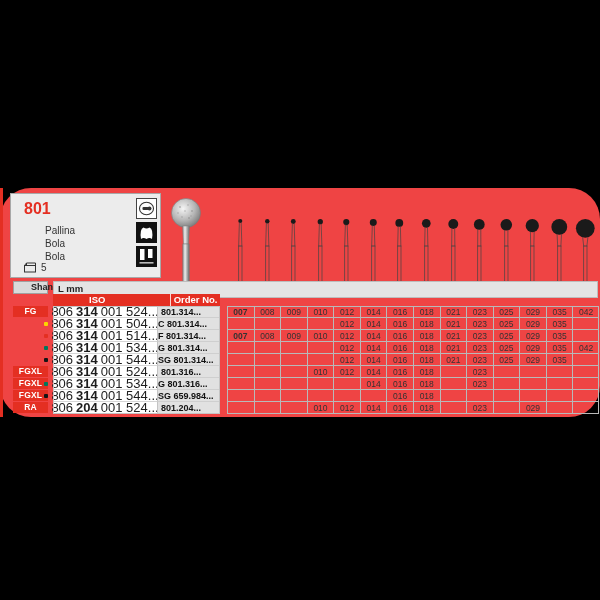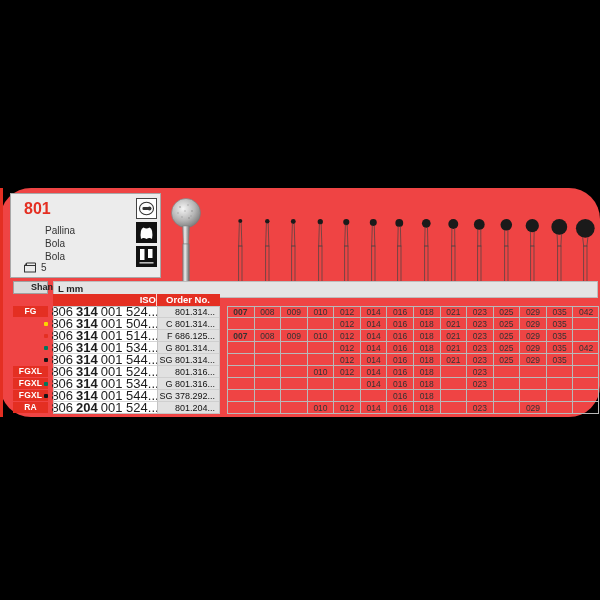--- a/index.html
+++ b/index.html
@@ -35,37 +35,37 @@
 
   
   .shank-header{position:absolute;left:13px;top:93px;width:35px;height:13px;background:#dadada;
                 border:1px solid #a0a0a0;box-sizing:border-box;font-size:9px;font-weight:bold;
                 color:#222;text-align:center;line-height:11px;padding-left:17px;}
   .lmm-band{position:absolute;left:53px;top:93px;width:545px;height:17px;background:var(--band-gray);
             border:1px solid #bdbdbd;box-sizing:border-box;font-size:9.5px;font-weight:bold;
             color:#222;padding:1px 0 0 4px;}
   .red-band{position:absolute;left:53px;top:106px;width:167px;height:12px;background:var(--accent-red);
             display:flex;color:#fff;font-size:9.5px;font-weight:bold;line-height:12px;}
-  .red-band .iso-h{width:104px;text-align:right;border-right:1px solid rgba(255,255,255,.8);box-sizing:border-box;}
+  .red-band .iso-h{width:104px;text-align:left;border-right:1px solid rgba(255,255,255,.8);box-sizing:border-box;margin-left:36px;}
   .red-band .order-h{width:62px;text-align:center;}
 
   
   .rows{position:absolute;left:13px;top:118px;width:586px;height:108px;}
   .trow{display:flex;height:12px;}
   .sh{width:35px;height:11px;background:var(--accent-red);color:#fff;font-size:8.5px;font-weight:bold;
       text-align:center;line-height:11px;letter-spacing:.2px;}
   .sh.empty{background:transparent;}
   .sp5{width:5px;}.sp7{width:7px;}
   .iso{width:104px;height:12px;box-sizing:border-box;display:flex;align-items:center;justify-content:center;
        font-size:13px;color:#1d1d1d;border-bottom:1px solid #d5d5d5;background:#fff;white-space:nowrap;}
   .iso b{margin:8px 3px;}
   .dot{width:4px;height:4px;border-radius:1px;margin-right:3px;margin-left:-7px;flex:0 0 auto;}
   .ord{width:63px;height:12px;box-sizing:border-box;background:var(--order-col-gray);
-       border-bottom:1px solid #cfcfcf;border-left:1px solid #c4c4c4;font-size:9px;font-weight:normal;
-       color:#111;text-align:right;line-height:12px;padding-right:5px;white-space:nowrap;}
+       border-bottom:1px solid #cfcfcf;border-left:1px solid #c4c4c4;font-size:9px;font-weight:bold;
+       color:#111;text-align:right;line-height:12px;padding-right:19px;white-space:nowrap;}
   .ncell{width:26.57px;height:12px;box-sizing:border-box;border-bottom:1px solid var(--grid-line);
          border-left:1px solid var(--grid-line);font-size:8.5px;color:#333;text-align:center;line-height:12px;}
   .ncell.first{border-left:none;font-weight:bold;}
   .mid-frame{position:absolute;left:53px;top:118px;width:167px;height:108px;border:1px solid #c4c4c4;
              box-sizing:border-box;pointer-events:none;}
   .num-frame{position:absolute;left:227px;top:118px;width:372px;height:108px;border:1px solid var(--grid-line);
              box-sizing:border-box;pointer-events:none;}
 </style>
 </head>
 <body>
@@ -307,21 +307,21 @@
           <div class="ncell">023</div>
           <div class="ncell">025</div>
           <div class="ncell">029</div>
           <div class="ncell">035</div>
           <div class="ncell"></div>
         </div>
         <div class="trow">
           <div class="sh empty"></div>
           <div class="sp5"></div>
           <div class="iso"><span class="dot" style="background: rgb(228, 47, 34);"></span>806<b>314</b>001 514...</div>
-          <div class="ord">F 686.125...</div>
+          <div class="ord">F 801.314...</div>
           <div class="sp7"></div>
           <div class="ncell first">007</div>
           <div class="ncell">008</div>
           <div class="ncell">009</div>
           <div class="ncell">010</div>
           <div class="ncell">012</div>
           <div class="ncell">014</div>
           <div class="ncell">016</div>
           <div class="ncell">018</div>
           <div class="ncell">021</div>
@@ -412,21 +412,21 @@
           <div class="ncell">023</div>
           <div class="ncell"></div>
           <div class="ncell"></div>
           <div class="ncell"></div>
           <div class="ncell"></div>
         </div>
         <div class="trow">
           <div class="sh">FGXL</div>
           <div class="sp5"></div>
           <div class="iso"><span class="dot" style="background: rgb(20, 20, 20);"></span>806<b>314</b>001 544...</div>
-          <div class="ord">SG 378.292...</div>
+          <div class="ord">SG 659.984...</div>
           <div class="sp7"></div>
           <div class="ncell first"></div>
           <div class="ncell"></div>
           <div class="ncell"></div>
           <div class="ncell"></div>
           <div class="ncell"></div>
           <div class="ncell"></div>
           <div class="ncell">016</div>
           <div class="ncell">018</div>
           <div class="ncell"></div>

